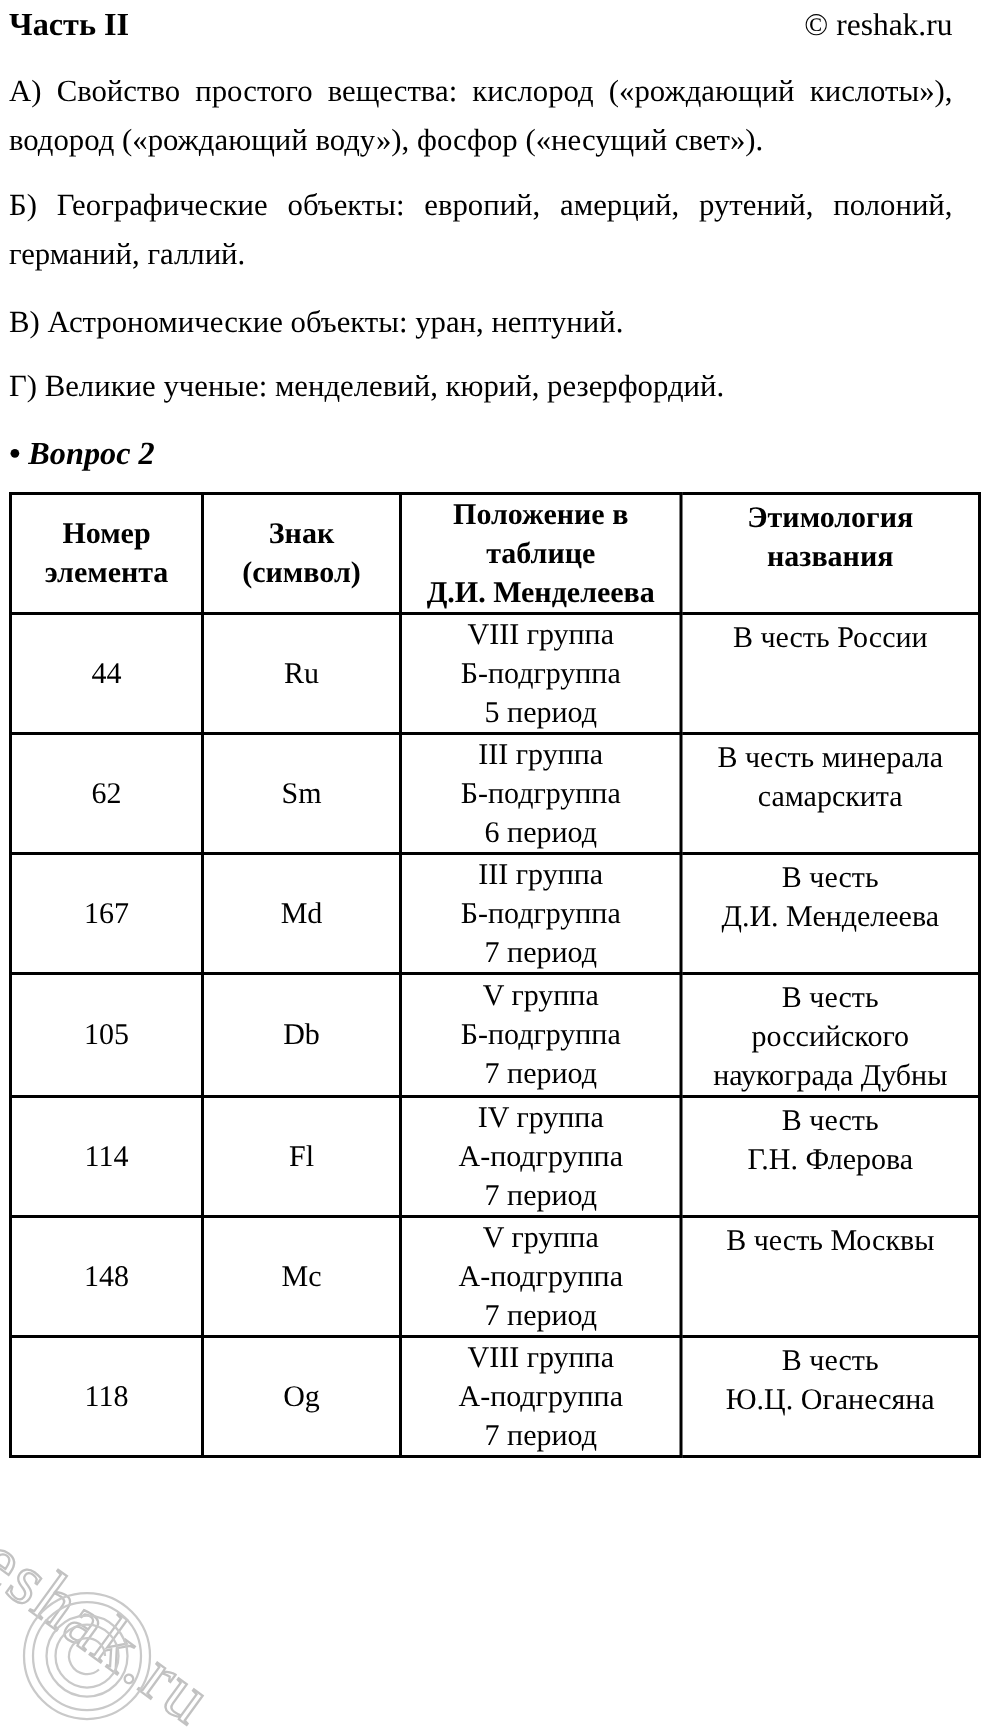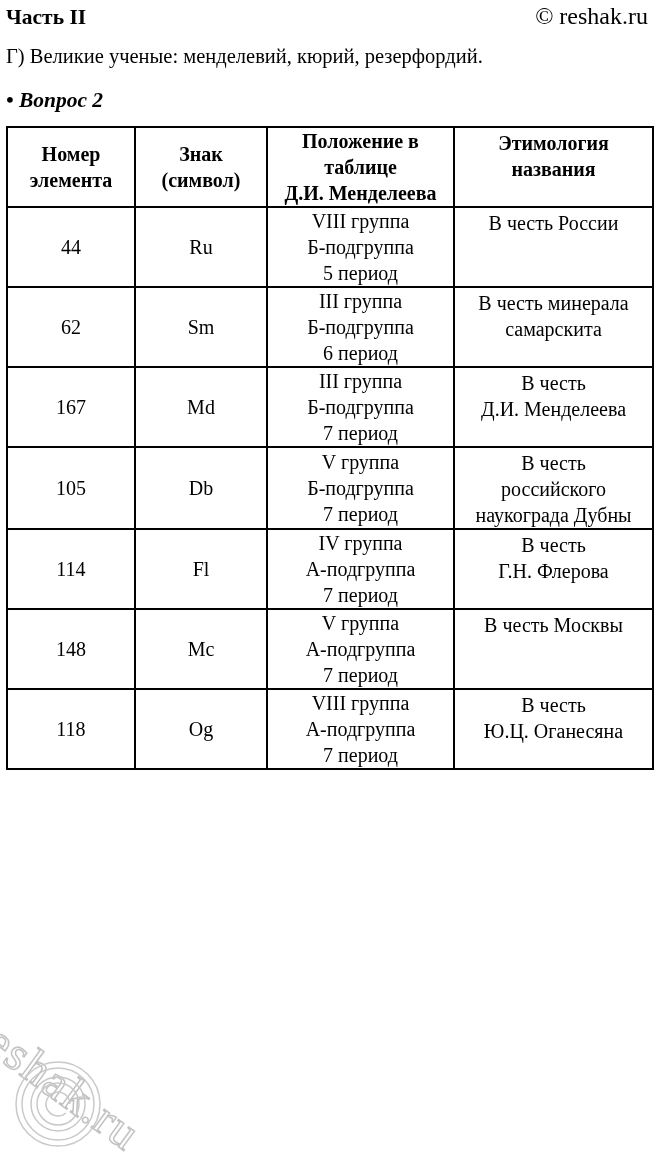--- a/index.html
+++ b/index.html
@@ -9,34 +9,34 @@
   }
   body {
     width: 656px;
     height: 1154px;
     position: relative;
     overflow: hidden;
     font-family: "Liberation Serif", "DejaVu Serif", serif;
     color: #000;
   }
   .page {
-    padding: 3px 8px 0 6px;
+    padding: 3px 21px 0 6px;
   }
   .topbar {
     display: flex;
     justify-content: space-between;
     align-items: baseline;
     line-height: 26px;
   }
   .part-title {
     font-weight: bold;
     font-size: 21.5px;
   }
   .copyright {
-    font-size: 24px;
+    font-size: 21px;
   }
   .q-label {
     font-weight: bold;
     font-style: italic;
     font-size: 21.5px;
     line-height: 26px;
   }
   .q1 { margin-top: 17px; }
   .q2 { margin-top: 14px; }
   .para {
@@ -112,20 +112,23 @@
 <body>
 
 <div class="page">
 
   <div class="topbar">
     <span class="part-title">Часть II</span>
     <span class="copyright">© reshak.ru</span>
   </div>
 
 
+  <p class="para p-a">А) Свойство простого вещества: кислород («рождающий кислоты»), водород («рождающий воду»), фосфор («несущий свет»).</p>
+  <p class="para p-b">Б) Географические объекты: европий, амерций, рутений, полоний, германий, галлий.</p>
+  <p class="para p-v">В) Астрономические объекты: уран, нептуний.</p>
   <p class="para p-g">Г) Великие ученые: менделевий, кюрий, резерфордий.</p>
 
   <div class="q-label q2">• Вопрос 2</div>
 
 
   <table class="elements">
     <colgroup>
       <col style="width:128px">
       <col style="width:132px">
       <col style="width:187px">

